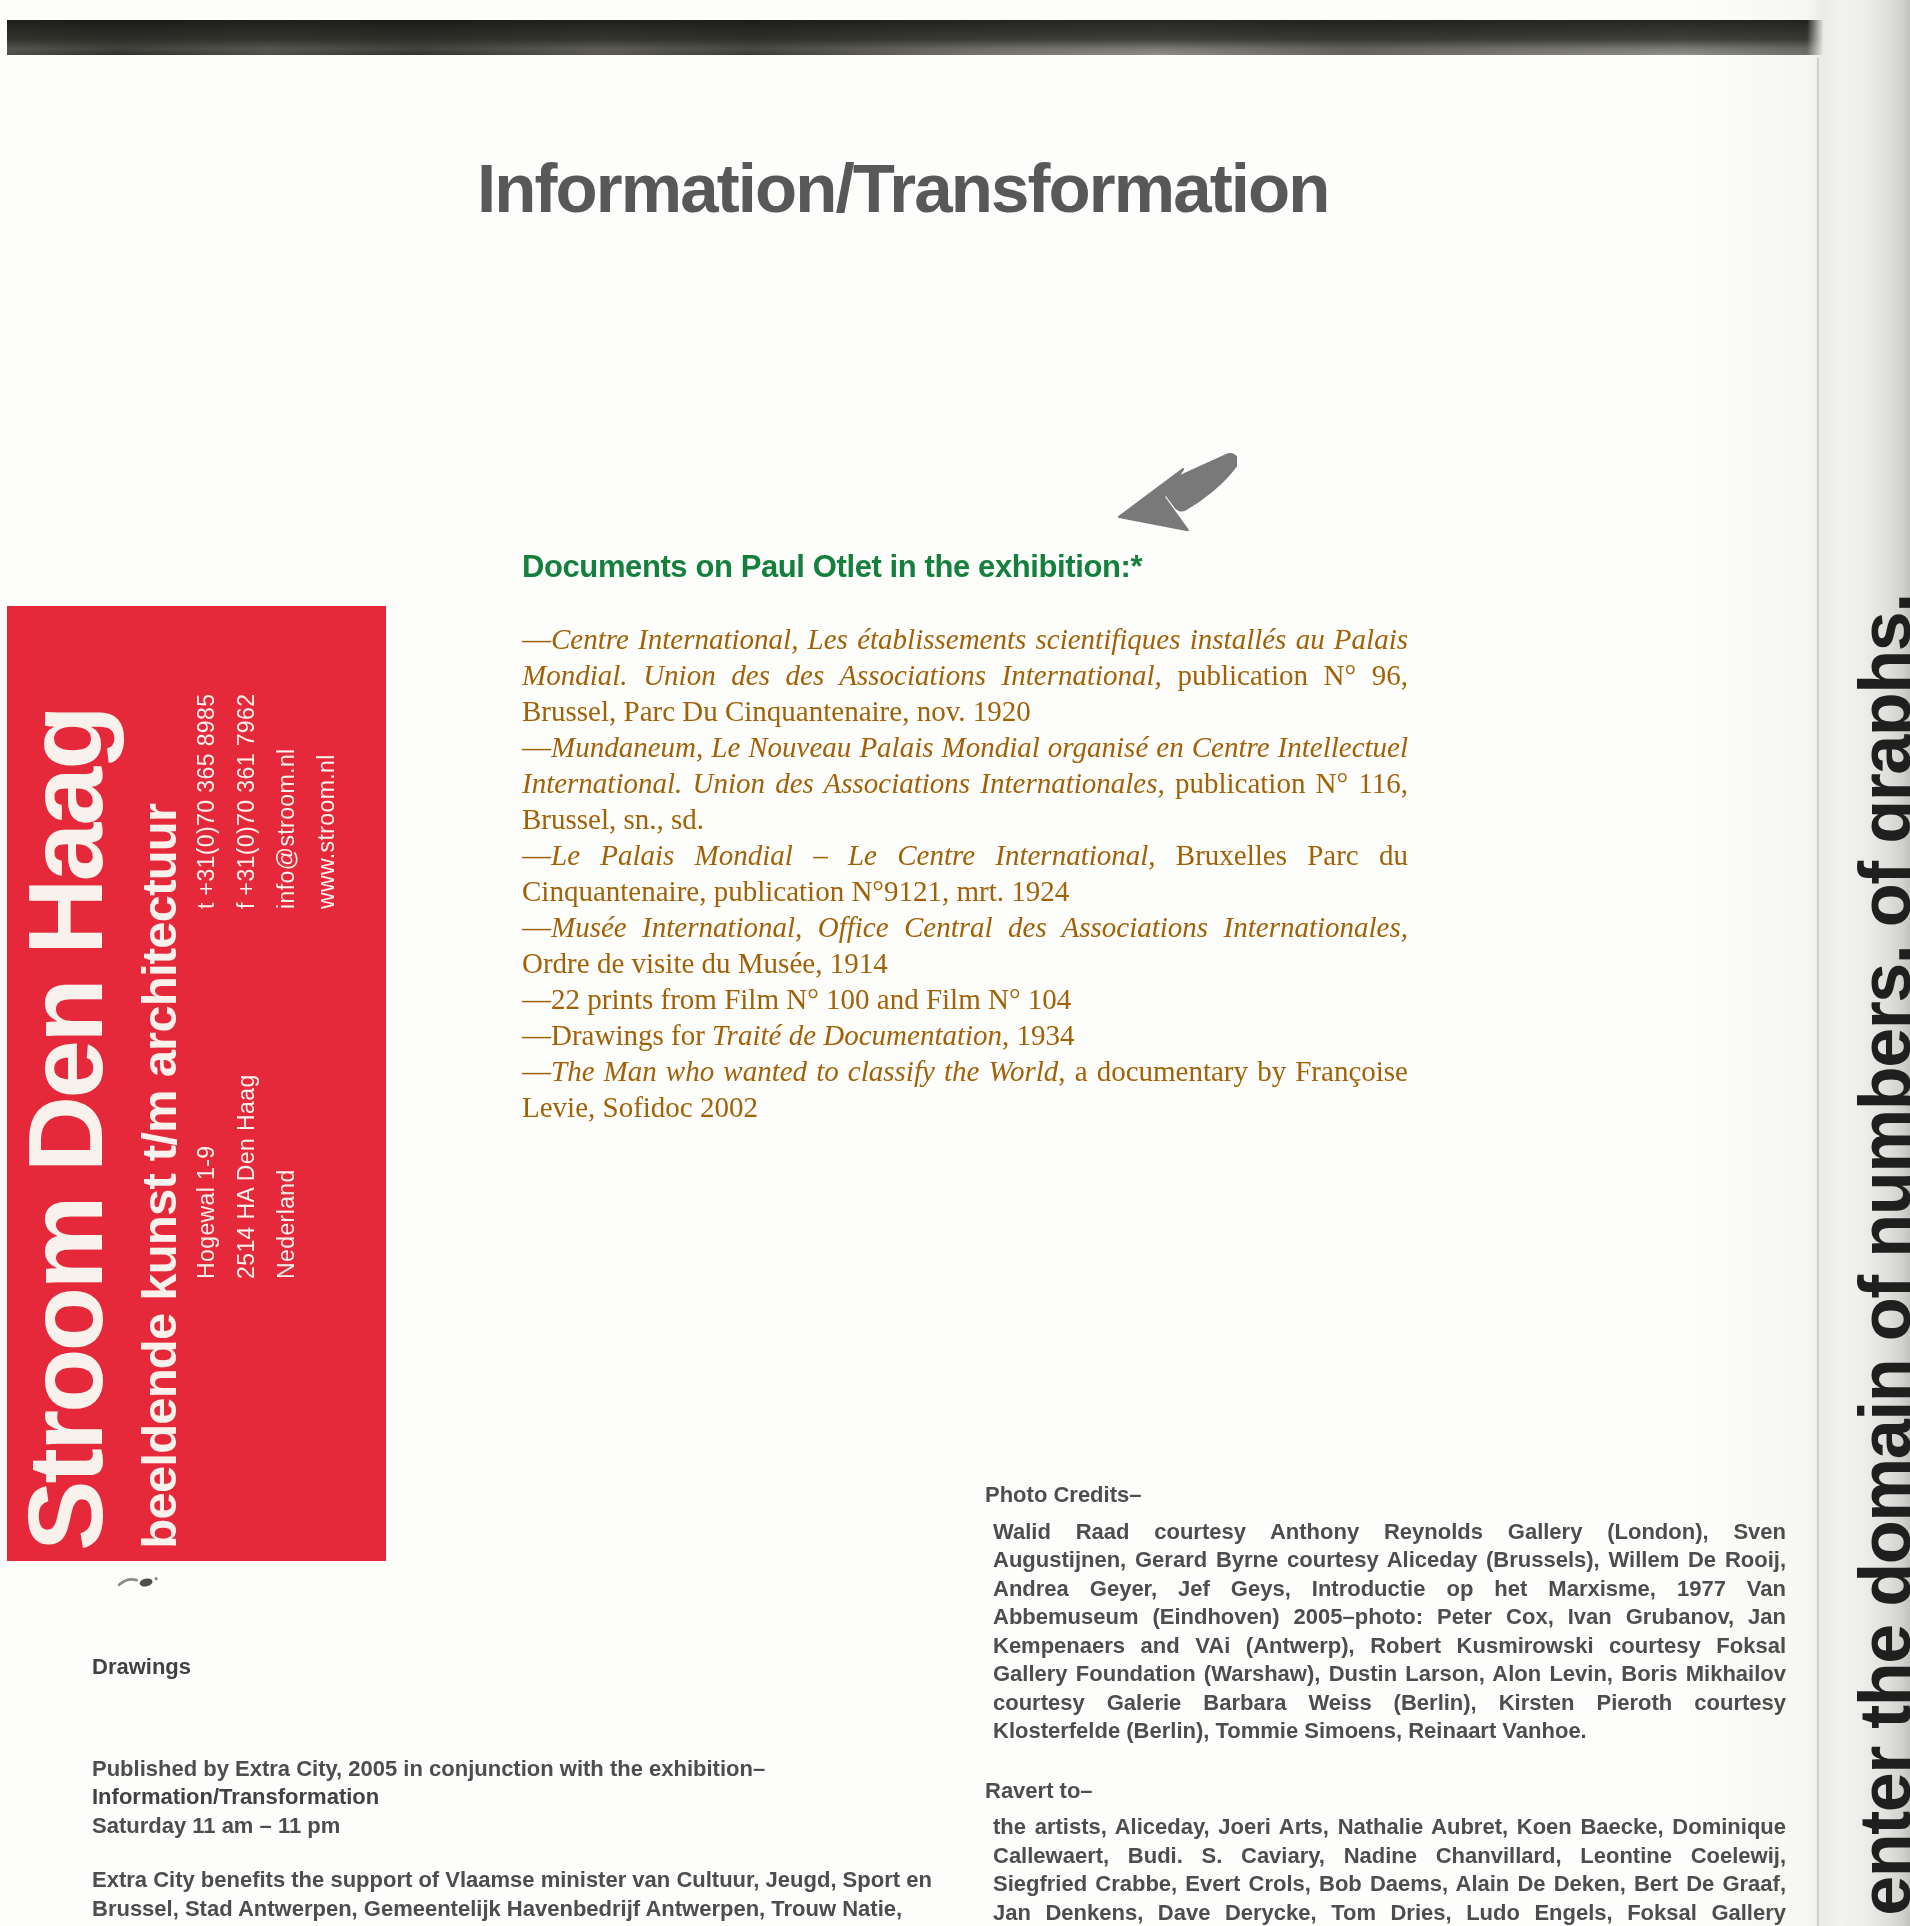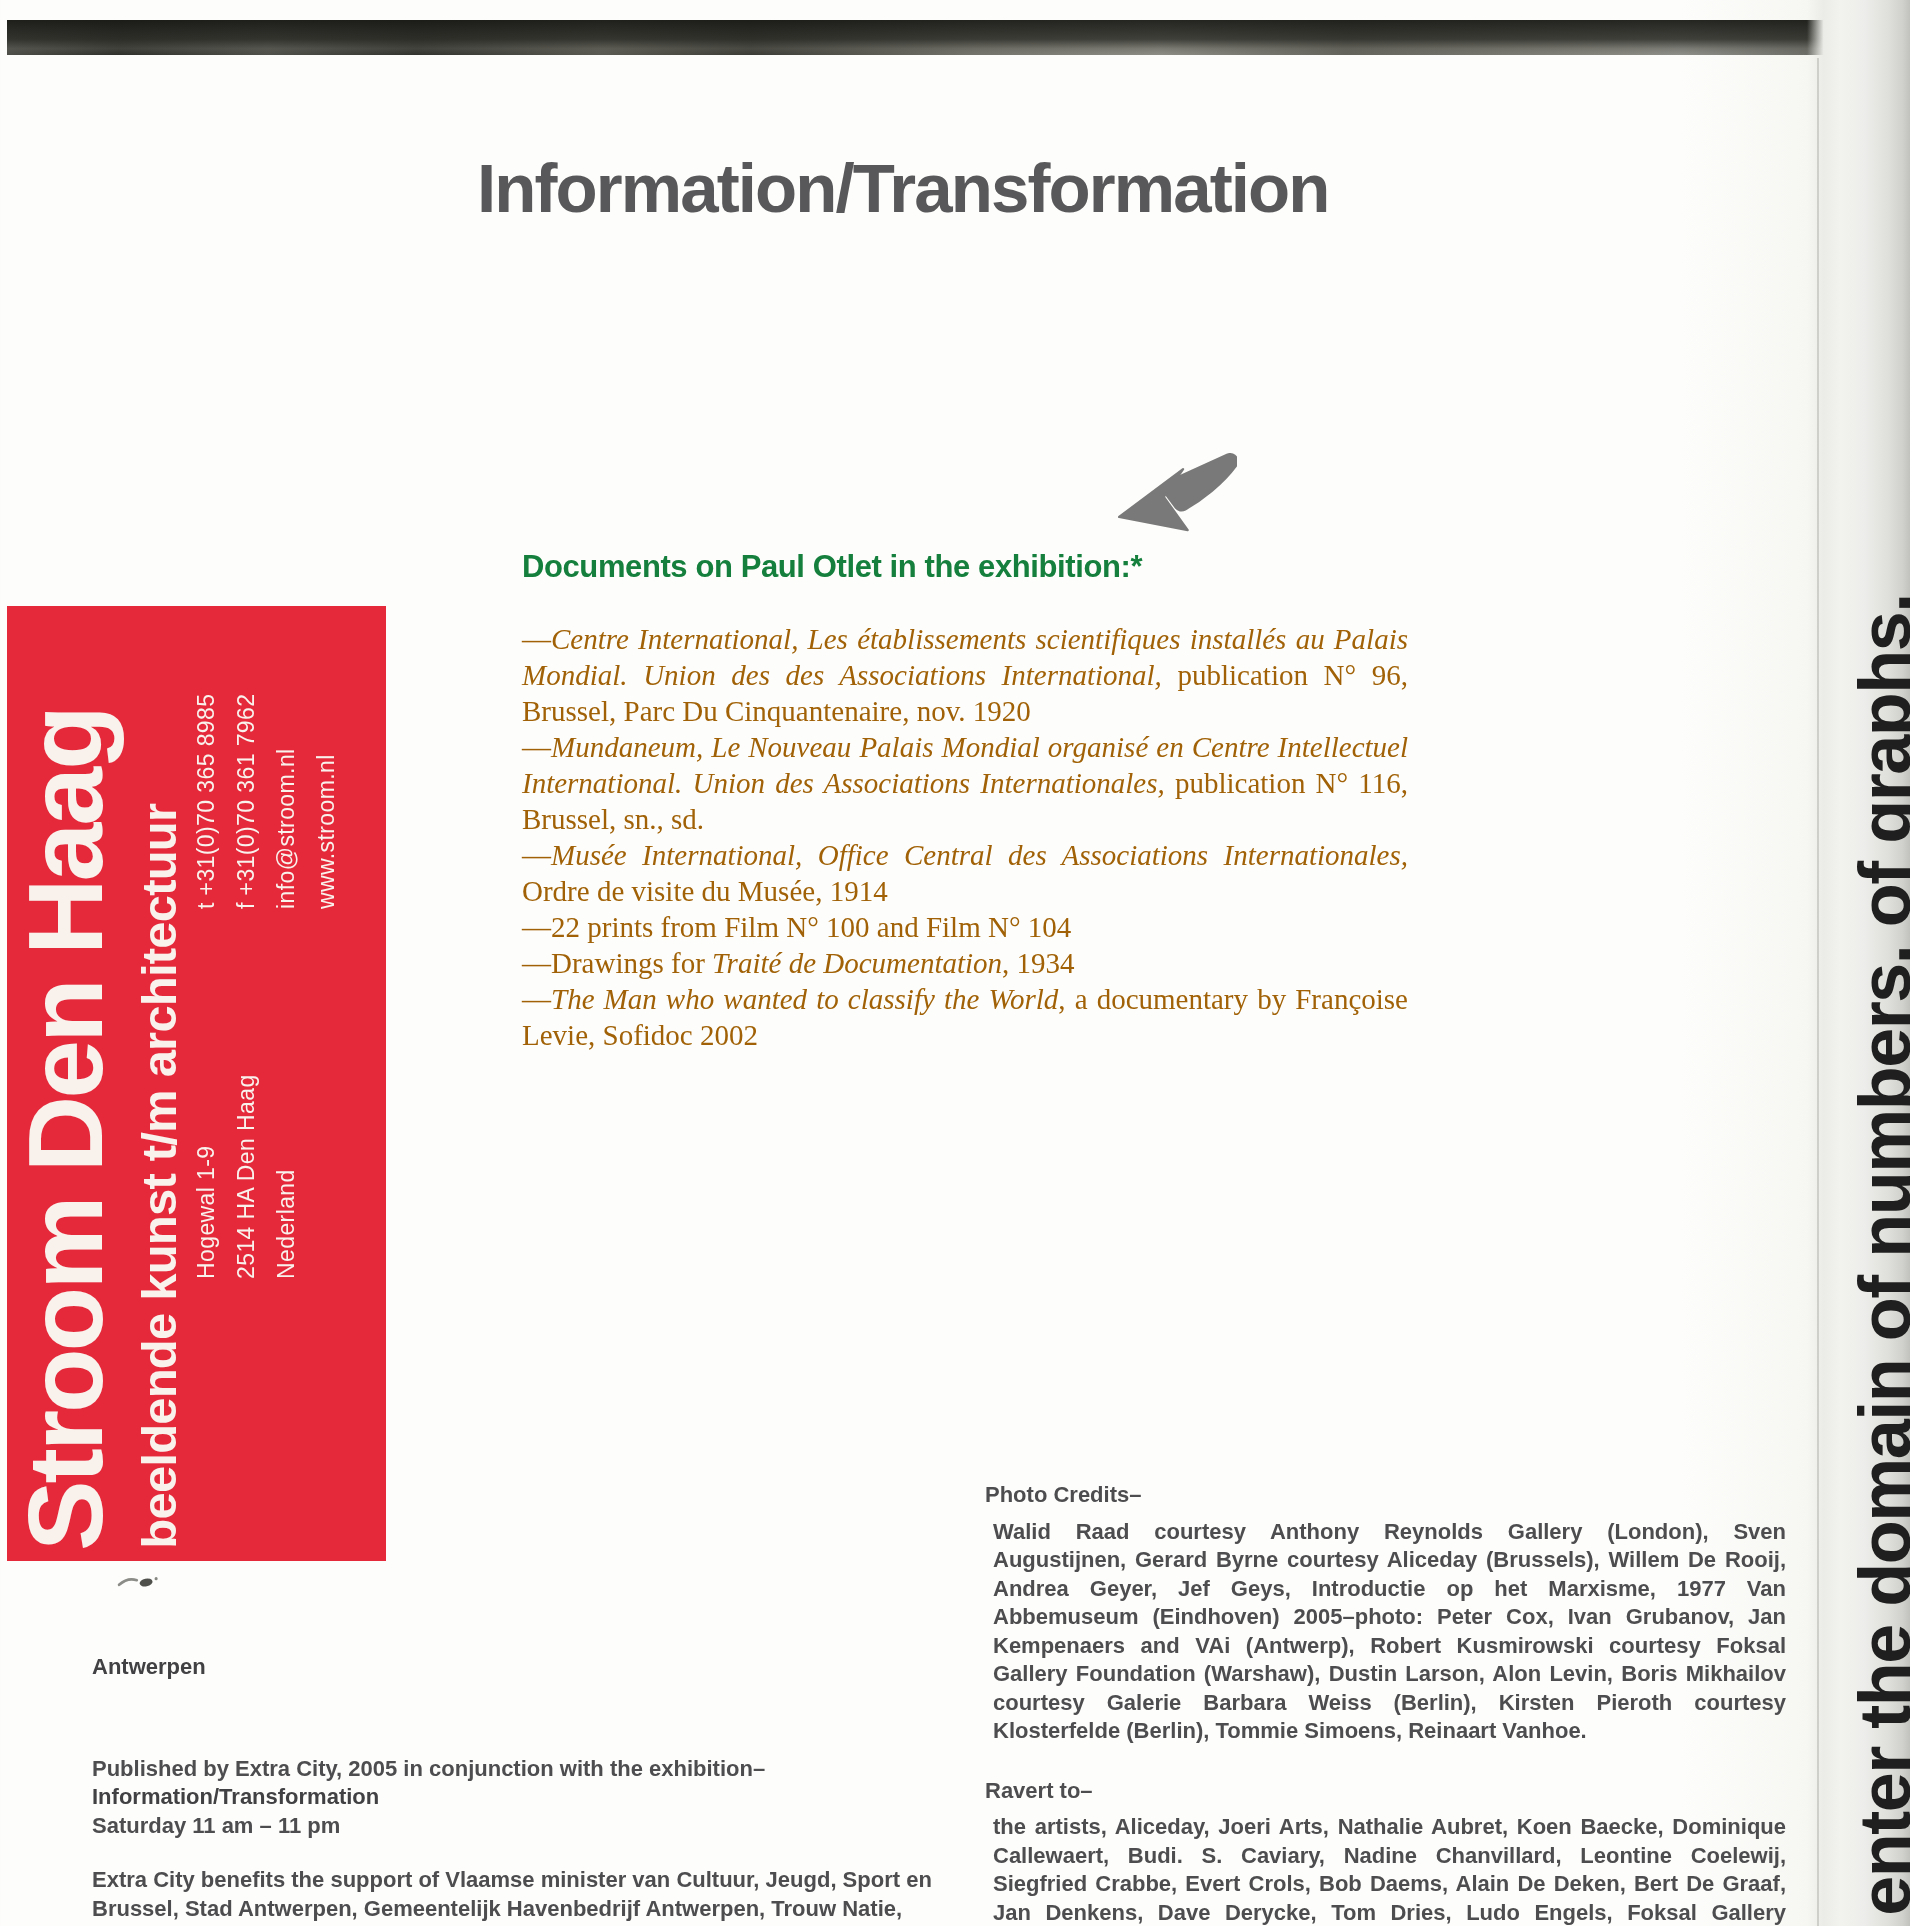--- a/index.html
+++ b/index.html
@@ -89,20 +89,21 @@
     <path d="M322,48 C290,92 238,132 196,156 L168,118 Z" stroke-width="44" stroke-linecap="round" fill="none" stroke-linejoin="round"></path>
     <polygon points="200,68 34,192 212,226 150,140" stroke-width="6" stroke-linejoin="round"></polygon>
   </g>
 </svg>
 
 <section class="docs">
   <h2>Documents on Paul Otlet in the exhibition:*</h2>
   <div class="doc-list">
       <p><span class="rom">—</span><i>Centre International, Les établissements scientifiques installés au Palais Mondial. Union des des Associations International,</i><span class="rom"> publication N° 96, Brussel, Parc Du Cinquantenaire, nov. 1920</span></p>
       <p><span class="rom">—</span><i>Mundaneum, Le Nouveau Palais Mondial organisé en Centre Intellectuel International. Union des Associations Internationales,</i><span class="rom"> publication N° 116, Brussel, sn., sd.</span></p>
+      <p><span class="rom">—</span><i>Le Palais Mondial – Le Centre International,</i><span class="rom"> Bruxelles Parc du Cinquantenaire, publication N°9121, mrt. 1924</span></p>
       <p><span class="rom">—</span><i>Musée International, Office Central des Associations Internationales,</i><span class="rom"> Ordre de visite du Musée, 1914</span></p>
       <p><span class="rom">—22 prints from Film N° 100 and Film N° 104</span></p>
       <p><span class="rom">—Drawings for </span><i>Traité de Documentation</i><span class="rom">, 1934</span></p>
       <p><span class="rom">—</span><i>The Man who wanted to classify the World</i><span class="rom">, a documentary by Françoise Levie, Sofidoc 2002</span></p>
     </div>
 </section>
 
 <div class="stroom">
   <div class="s-title">Stroom Den Haag</div>
   <div class="s-sub">beeldende kunst t/m architectuur</div>
@@ -120,21 +121,21 @@
 </div>
 
 <svg class="smudge" width="54" height="31" viewBox="0 0 140 80">
   <path d="M8,46 q22,-20 46,-12" stroke="#5a5a56" stroke-width="7" fill="none" stroke-linecap="round" opacity="0.7"></path>
   <ellipse cx="78" cy="40" rx="17" ry="10" fill="#3c3c38" transform="rotate(-12 78 40)" opacity="0.9"></ellipse>
   <circle cx="104" cy="30" r="4" fill="#55554f" opacity="0.7"></circle>
 </svg>
 
 <section class="col-left">
     <div class="grp first">
-      <p class="b">Antwerpen</p>
+      <p class="b">Drawings</p>
     </div>
     <div class="grp">
       <p>Published by Extra City, 2005 in conjunction with the exhibition–</p>
       <p class="b">Information/Transformation</p>
       <p>Saturday 11 am – 11 pm</p>
     </div>
     <div class="grp">
       <p>Extra City benefits the support of Vlaamse minister van Cultuur, Jeugd, Sport en Brussel, Stad Antwerpen, Gemeentelijk Havenbedrijf Antwerpen, Trouw Natie, Sharp Electronics Belgium.</p>
     </div>
   </section>

